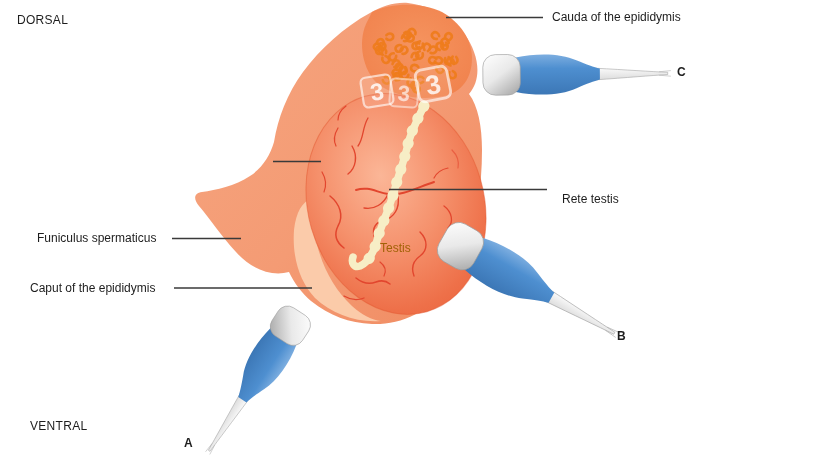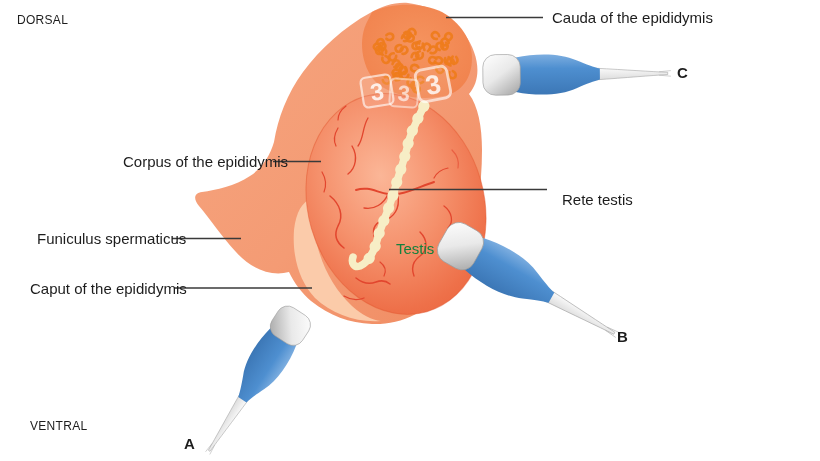--- a/index.html
+++ b/index.html
@@ -1,18 +1,18 @@
 <!DOCTYPE html>
 <html><head>
 <meta charset="utf-8">
 <style>
   html,body{margin:0;padding:0;}
   body{background:#fff;font-family:"Liberation Sans","DejaVu Sans",sans-serif;}
   .stage{position:relative;width:820px;height:461px;background:var(--bg,#fff);overflow:hidden;}
-  .lbl{position:absolute;font-size:15px;color:var(--label-text,#1d1d1d);white-space:nowrap;line-height:15px;}
+  .lbl{position:absolute;font-size:12px;color:var(--label-text,#1d1d1d);white-space:nowrap;line-height:15px;}
   .lbl.bold{font-weight:bold;}
   .orient{font-size:12px;letter-spacing:.3px;}
   svg{position:absolute;left:0;top:0;}
   .tubules path{stroke:var(--cauda-tubules,#EE7C1E);fill:none;stroke-width:2.6;stroke-linecap:round;opacity:.95;}
   .vessels path{stroke:var(--vessels,#E2462E);fill:none;stroke-linecap:round;}
   .leaders line{stroke:var(--leader,#3A3A3A);stroke-width:1.7;}
   .mark rect{fill:rgba(255,255,255,0.10);stroke:rgba(255,255,255,0.62);}
   .mark text{fill:rgba(255,255,255,0.82);font-family:"Liberation Sans",sans-serif;font-weight:bold;text-anchor:middle;}
 </style>
 </head>
@@ -191,22 +191,21 @@
 
     <use href="#probe-shape" xlink:href="#probe-shape" transform="translate(486,75) rotate(-0.5) scale(0.78)"></use>
     <use href="#probe-shape" xlink:href="#probe-shape" transform="translate(446,238) rotate(29.5) scale(0.83)"></use>
     <use href="#probe-shape" xlink:href="#probe-shape" transform="translate(298,314) rotate(123) scale(0.70)"></use>
   </svg>
 
   <span class="lbl orient" style="left:17px;top:13px">DORSAL</span>
   <span class="lbl orient" style="left:30px;top:419px">VENTRAL</span>
 
   <span class="lbl" style="left:552px;top:10px">Cauda of the epididymis</span>
-  <span class="lbl" style="left:123px;top:154px">Corpus of the epididymis</span>
   <span class="lbl" style="left:37px;top:231px">Funiculus spermaticus</span>
   <span class="lbl" style="left:30px;top:281px">Caput of the epididymis</span>
   <span class="lbl" style="left:562px;top:192px">Rete testis</span>
-  <span class="lbl" style="left:396px;top:241px;color:#15803d">Testis</span>
+  <span class="lbl" style="left:380px;top:241px;color:#a16207">Testis</span>
 
   <span class="lbl bold" style="left:184px;top:436px">A</span>
   <span class="lbl bold" style="left:617px;top:329px">B</span>
   <span class="lbl bold" style="left:677px;top:65px">C</span>
 </div>
 
 </body></html>

